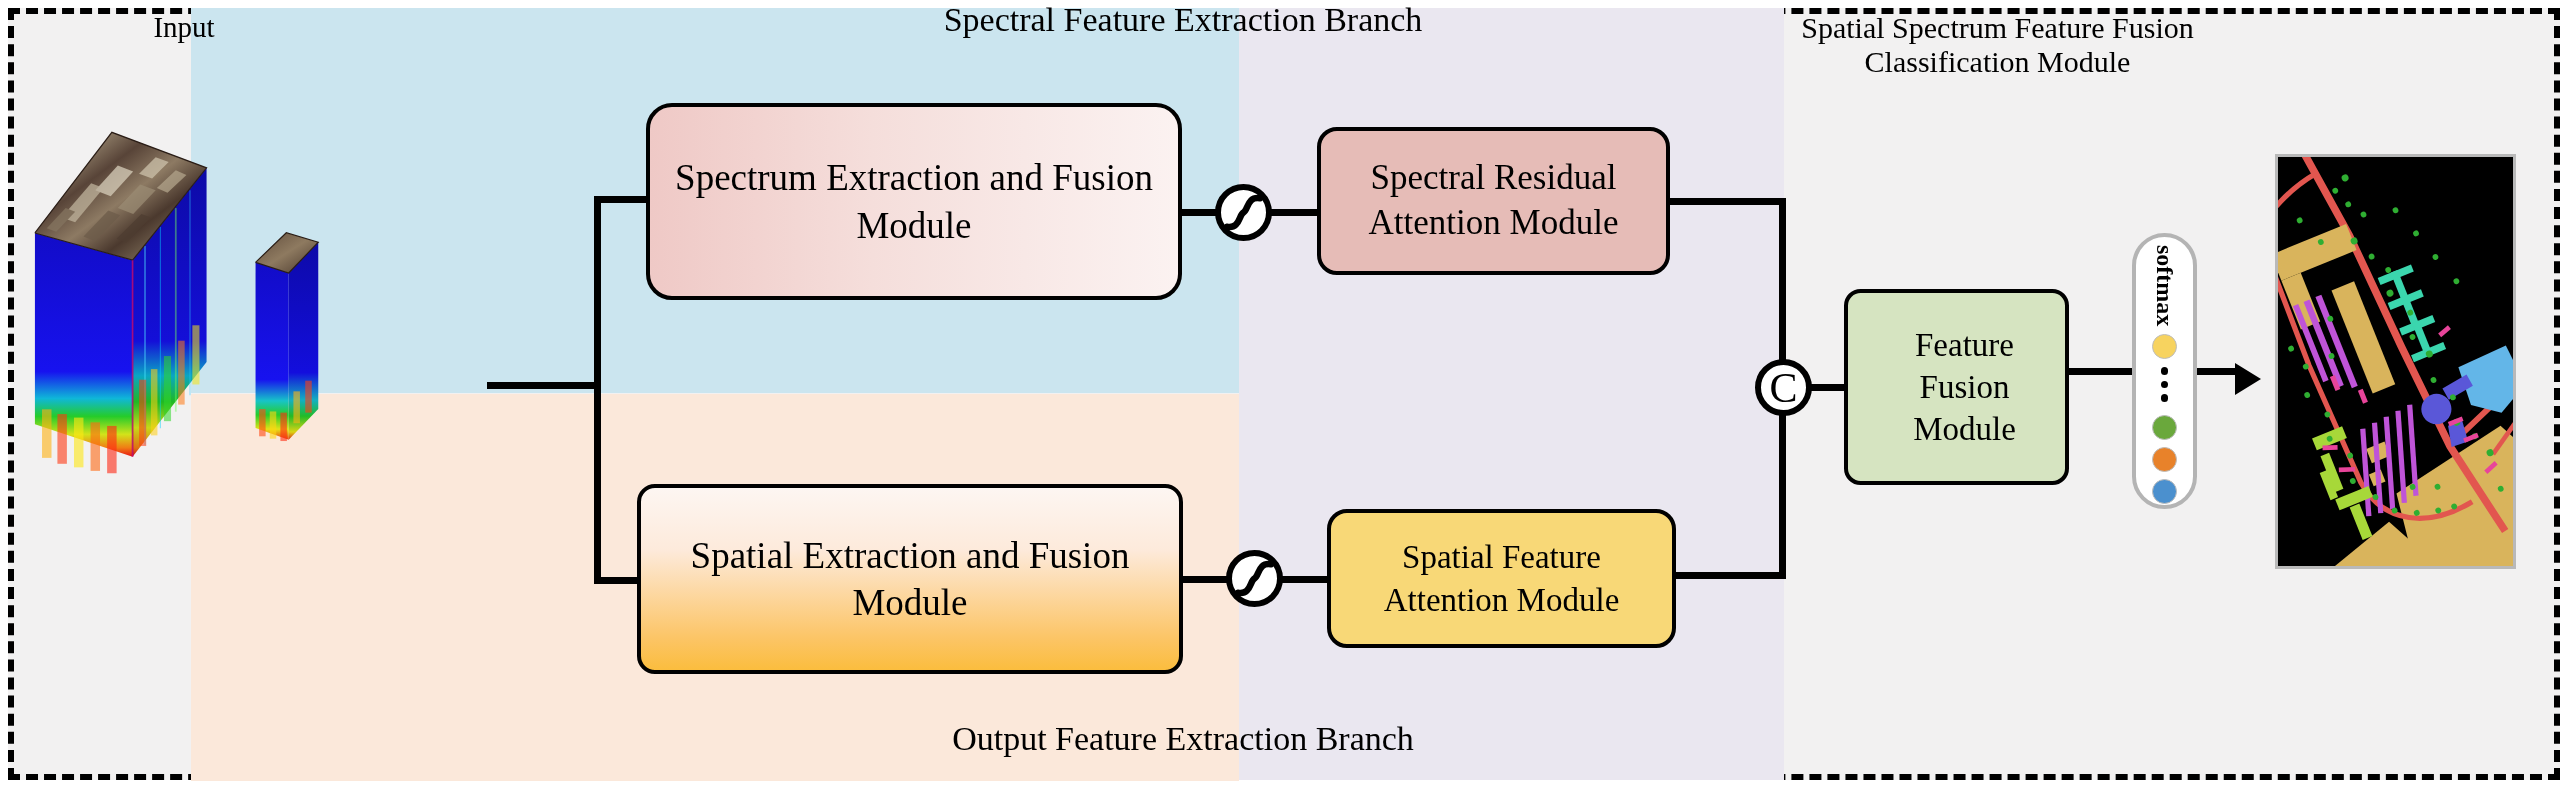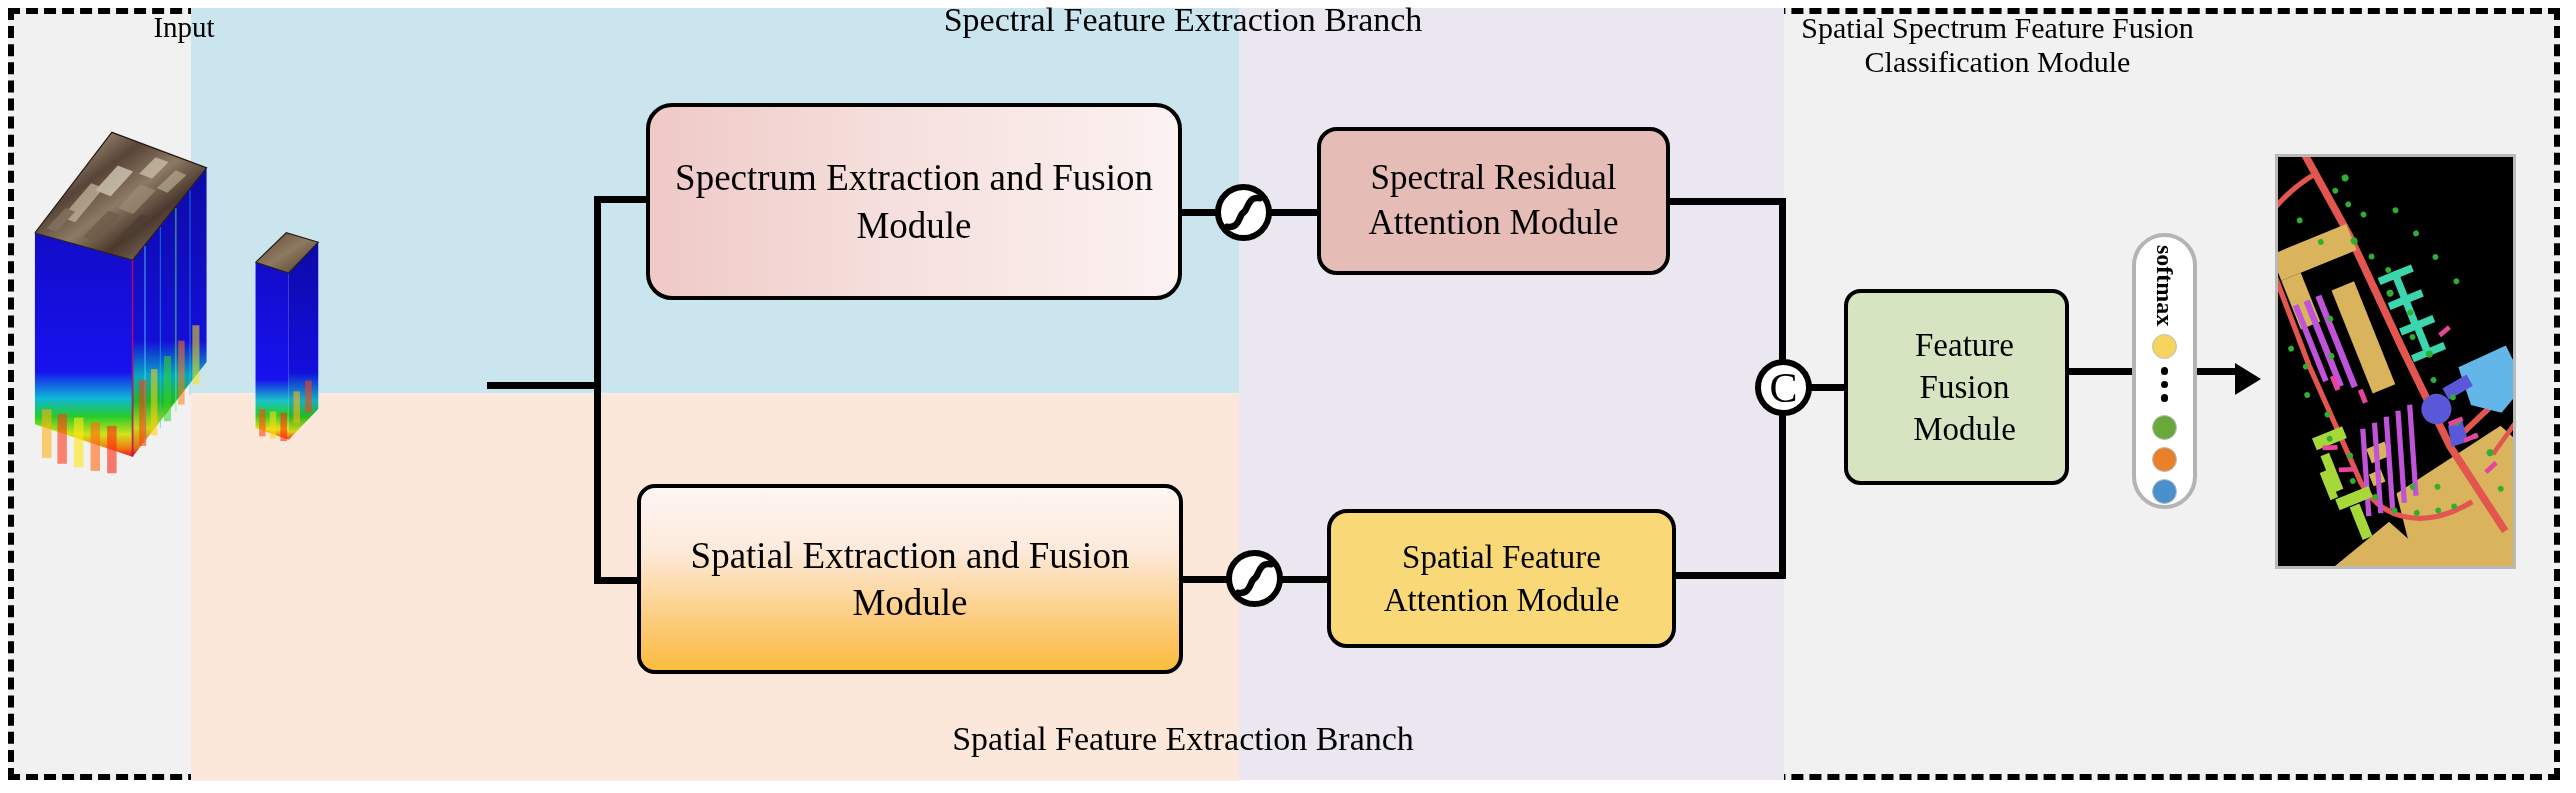--- a/index.html
+++ b/index.html
@@ -108,21 +108,21 @@
 <div id="root">
 
   <div id="outer-frame"></div>
 
   <div class="band" id="band-spectral"></div>
   <div class="band" id="band-spatial"></div>
   <div class="band" id="band-fusion"></div>
 
   <div class="caption" id="cap-input">Input</div>
   <div class="caption" id="cap-spectral">Spectral Feature Extraction Branch</div>
-  <div class="caption" id="cap-spatial">Spatial Feature Extraction Branch</div>
+  <div class="caption" id="cap-spatial">Output Feature Extraction Branch</div>
   <div class="caption" id="cap-fusion">Spatial Spectrum Feature Fusion Classification Module</div>
 
   <svg id="cube-large" viewBox="0 0 370 630">
     <defs>
       <linearGradient id="gtopA" x1="0" y1="0" x2="1" y2="1">
         <stop offset="0%" stop-color="#6b5a4a"></stop>
         <stop offset="18%" stop-color="#9a8a72"></stop>
         <stop offset="35%" stop-color="#584438"></stop>
         <stop offset="52%" stop-color="#8d7a63"></stop>
         <stop offset="68%" stop-color="#4b392e"></stop>

